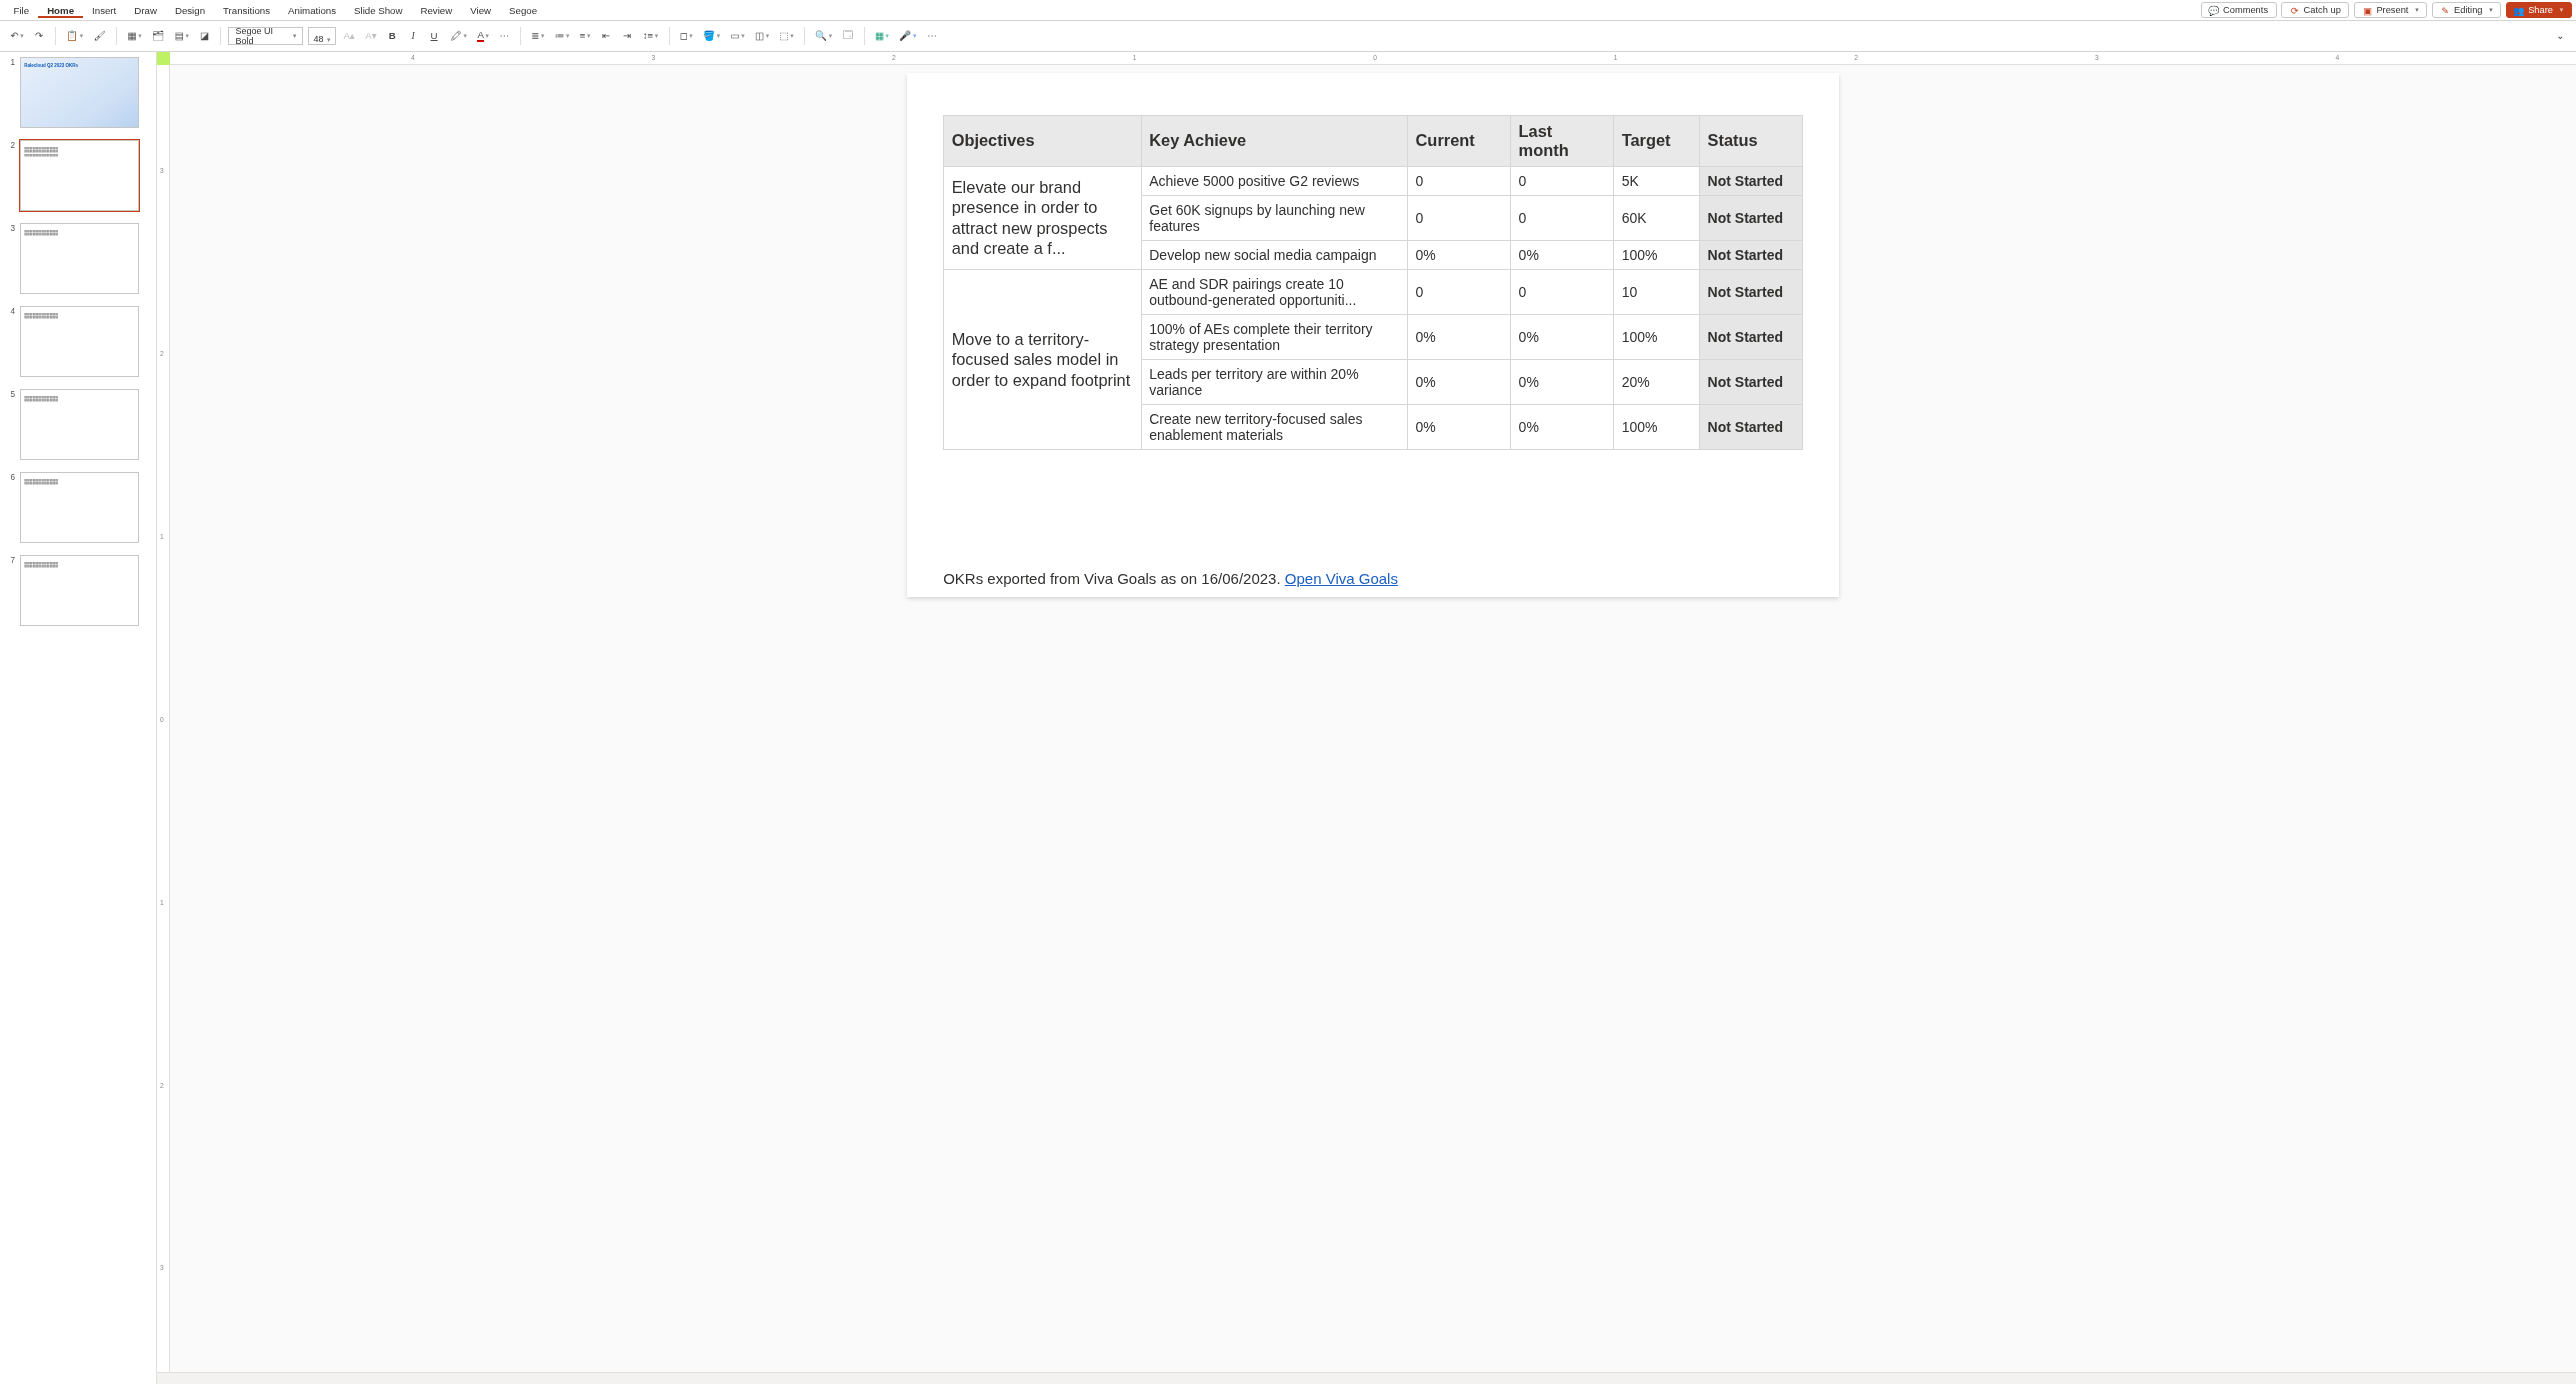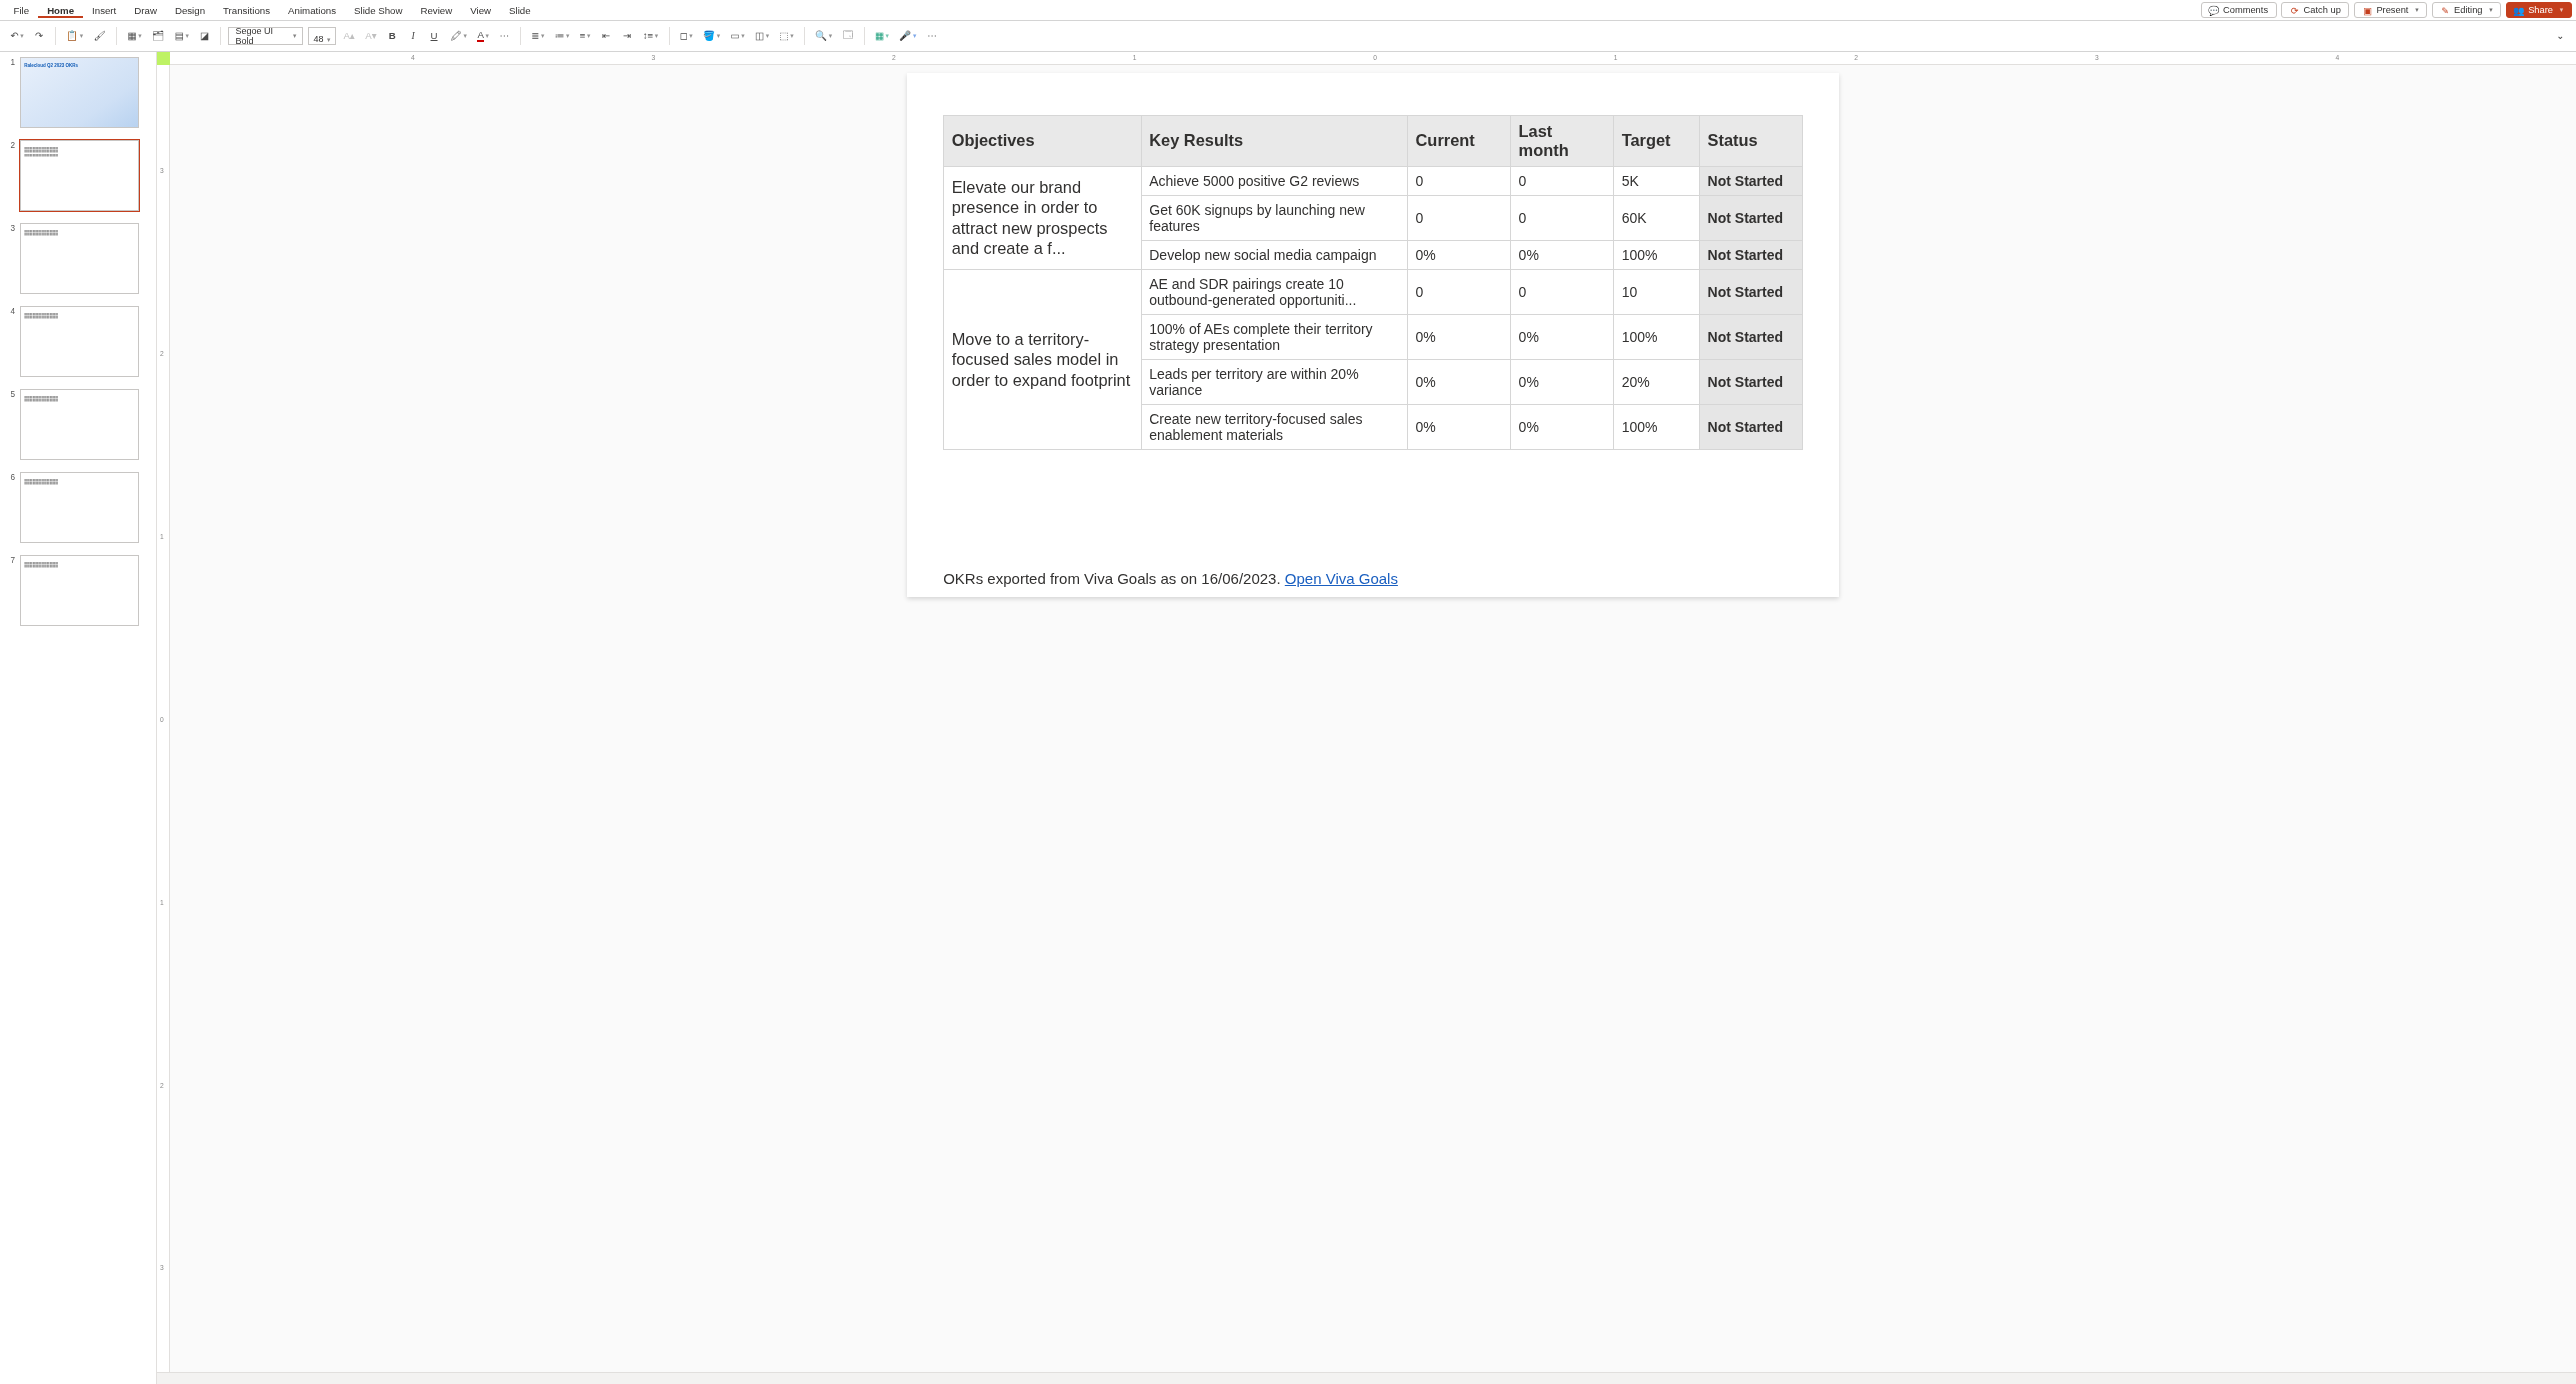--- a/index.html
+++ b/index.html
@@ -251,21 +251,21 @@
   <div class="tab">File</div>
   <div class="tab active">Home</div>
   <div class="tab">Insert</div>
   <div class="tab">Draw</div>
   <div class="tab">Design</div>
   <div class="tab">Transitions</div>
   <div class="tab">Animations</div>
   <div class="tab">Slide Show</div>
   <div class="tab">Review</div>
   <div class="tab">View</div>
-  <div class="tab">Slide</div>
+  <div class="tab">Segoe</div>
   <div class="spacer"></div>
   <div class="action-btn">
     <span class="icon-box" style="color:#c43e1c;">💬</span>
     <span>Comments</span>
   </div>
   <div class="action-btn">
     <span class="icon-box" style="color:#c43e1c;">⟳</span>
     <span>Catch up</span>
   </div>
   <div class="action-btn">
@@ -419,21 +419,21 @@
               <col style="width:23%">
               <col style="width:31%">
               <col style="width:12%">
               <col style="width:12%">
               <col style="width:10%">
               <col style="width:12%">
             </colgroup>
             <thead>
               <tr>
                 <th>Objectives</th>
-                <th>Key Results</th>
+                <th>Key Achieve</th>
                 <th class="center">Current</th>
                 <th class="center">Last month</th>
                 <th class="center">Target</th>
                 <th class="center">Status</th>
               </tr>
             </thead>
             <tbody>
 
               <tr>
                 <td class="obj" rowspan="3">Elevate our brand presence in order to attract new prospects and create a f...</td>

